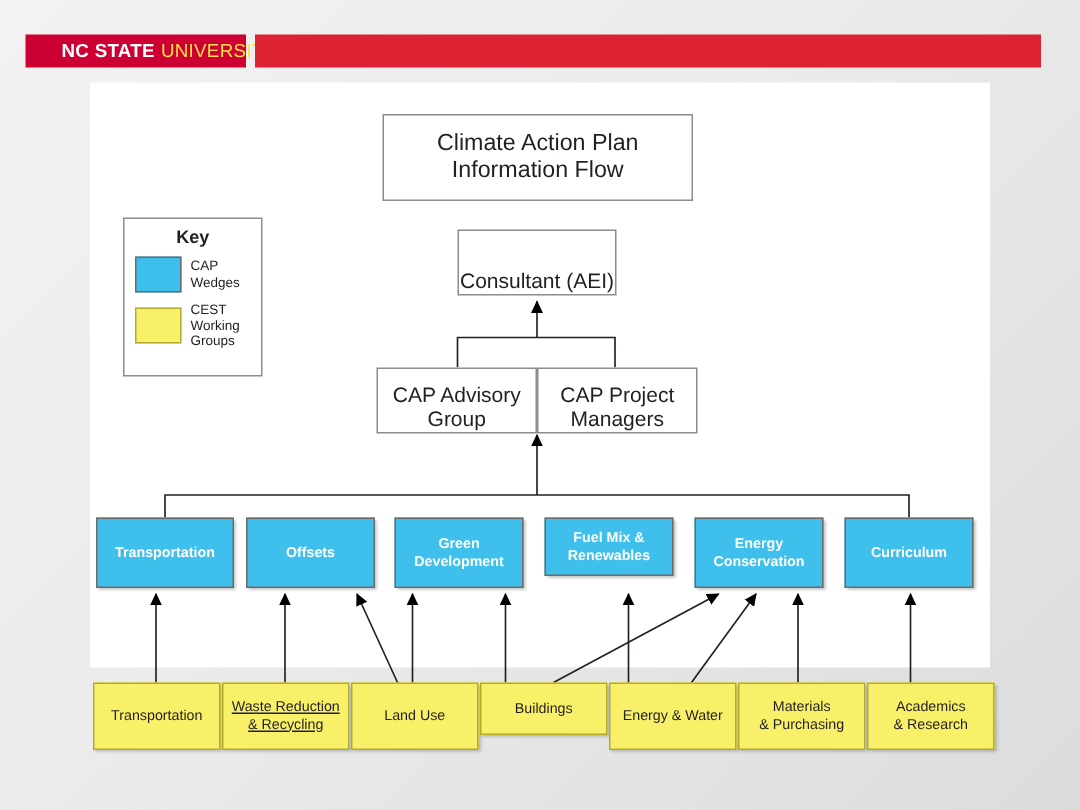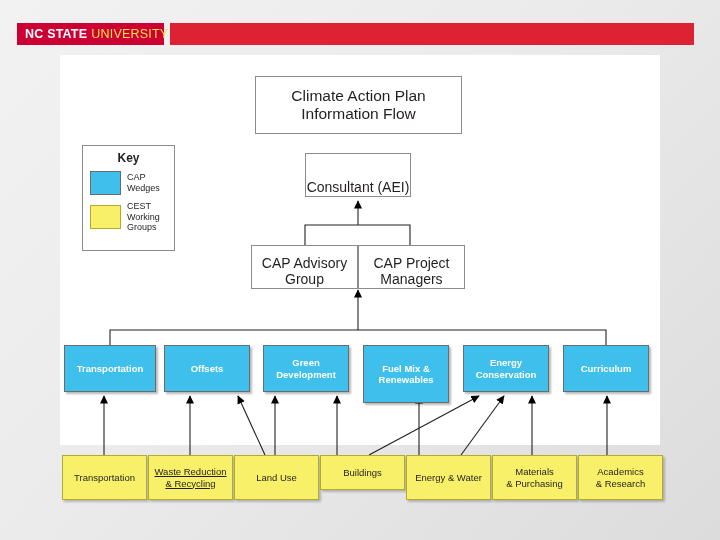--- a/index.html
+++ b/index.html
@@ -33,21 +33,21 @@
     left: 0;
     top: 0;
     width: 147px;
     height: 22px;
     background: #cc0033;
     color: #ffffff;
     font-size: 12.5px;
     letter-spacing: 0.2px;
     display: flex;
     align-items: center;
-    padding-left: 8px;
+    padding-left: 24px;
     box-sizing: border-box;
     white-space: nowrap;
   }
   #brand-logo .b {
     font-weight: bold;
   }
   #brand-logo .l {
     font-weight: normal;
     color: #fde047;
     margin-left: 4px;
@@ -255,21 +255,21 @@
     <span>Offsets</span>
   </div>
 
   <div class="node wedge-box" style="left:263px; top:345px; width:86px; height:47px;">
     <span>
       <span>Green</span><br>
       <span>Development</span>
     </span>
   </div>
 
-  <div class="node wedge-box" style="left:363px; top:345px; width:86px; height:58px;">
+  <div class="node wedge-box" style="left:363px; top:345px; width:86px; height:39px;">
     <span>
       <span>Fuel Mix &amp;</span><br>
       <span>Renewables</span>
     </span>
   </div>
 
   <div class="node wedge-box" style="left:463px; top:345px; width:86px; height:47px;">
     <span>
       <span>Energy</span><br>
       <span>Conservation</span>

